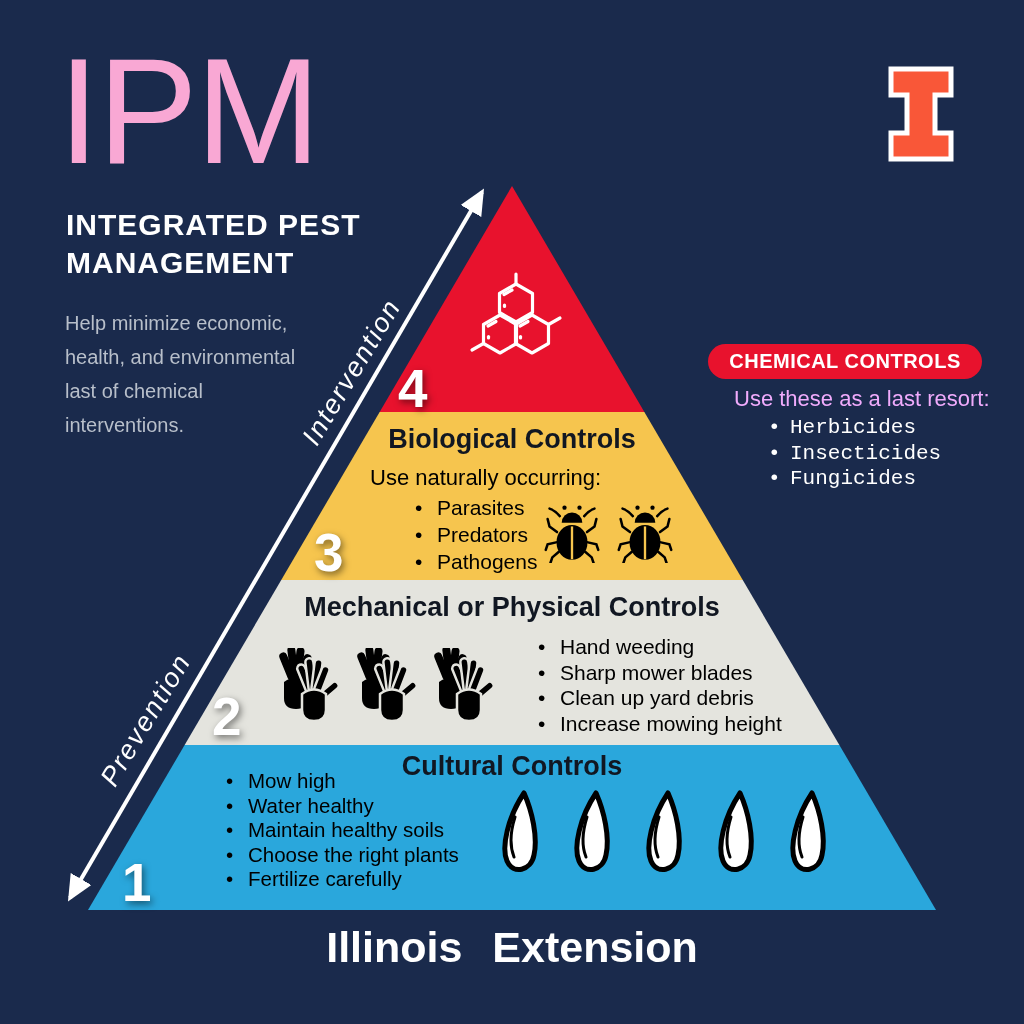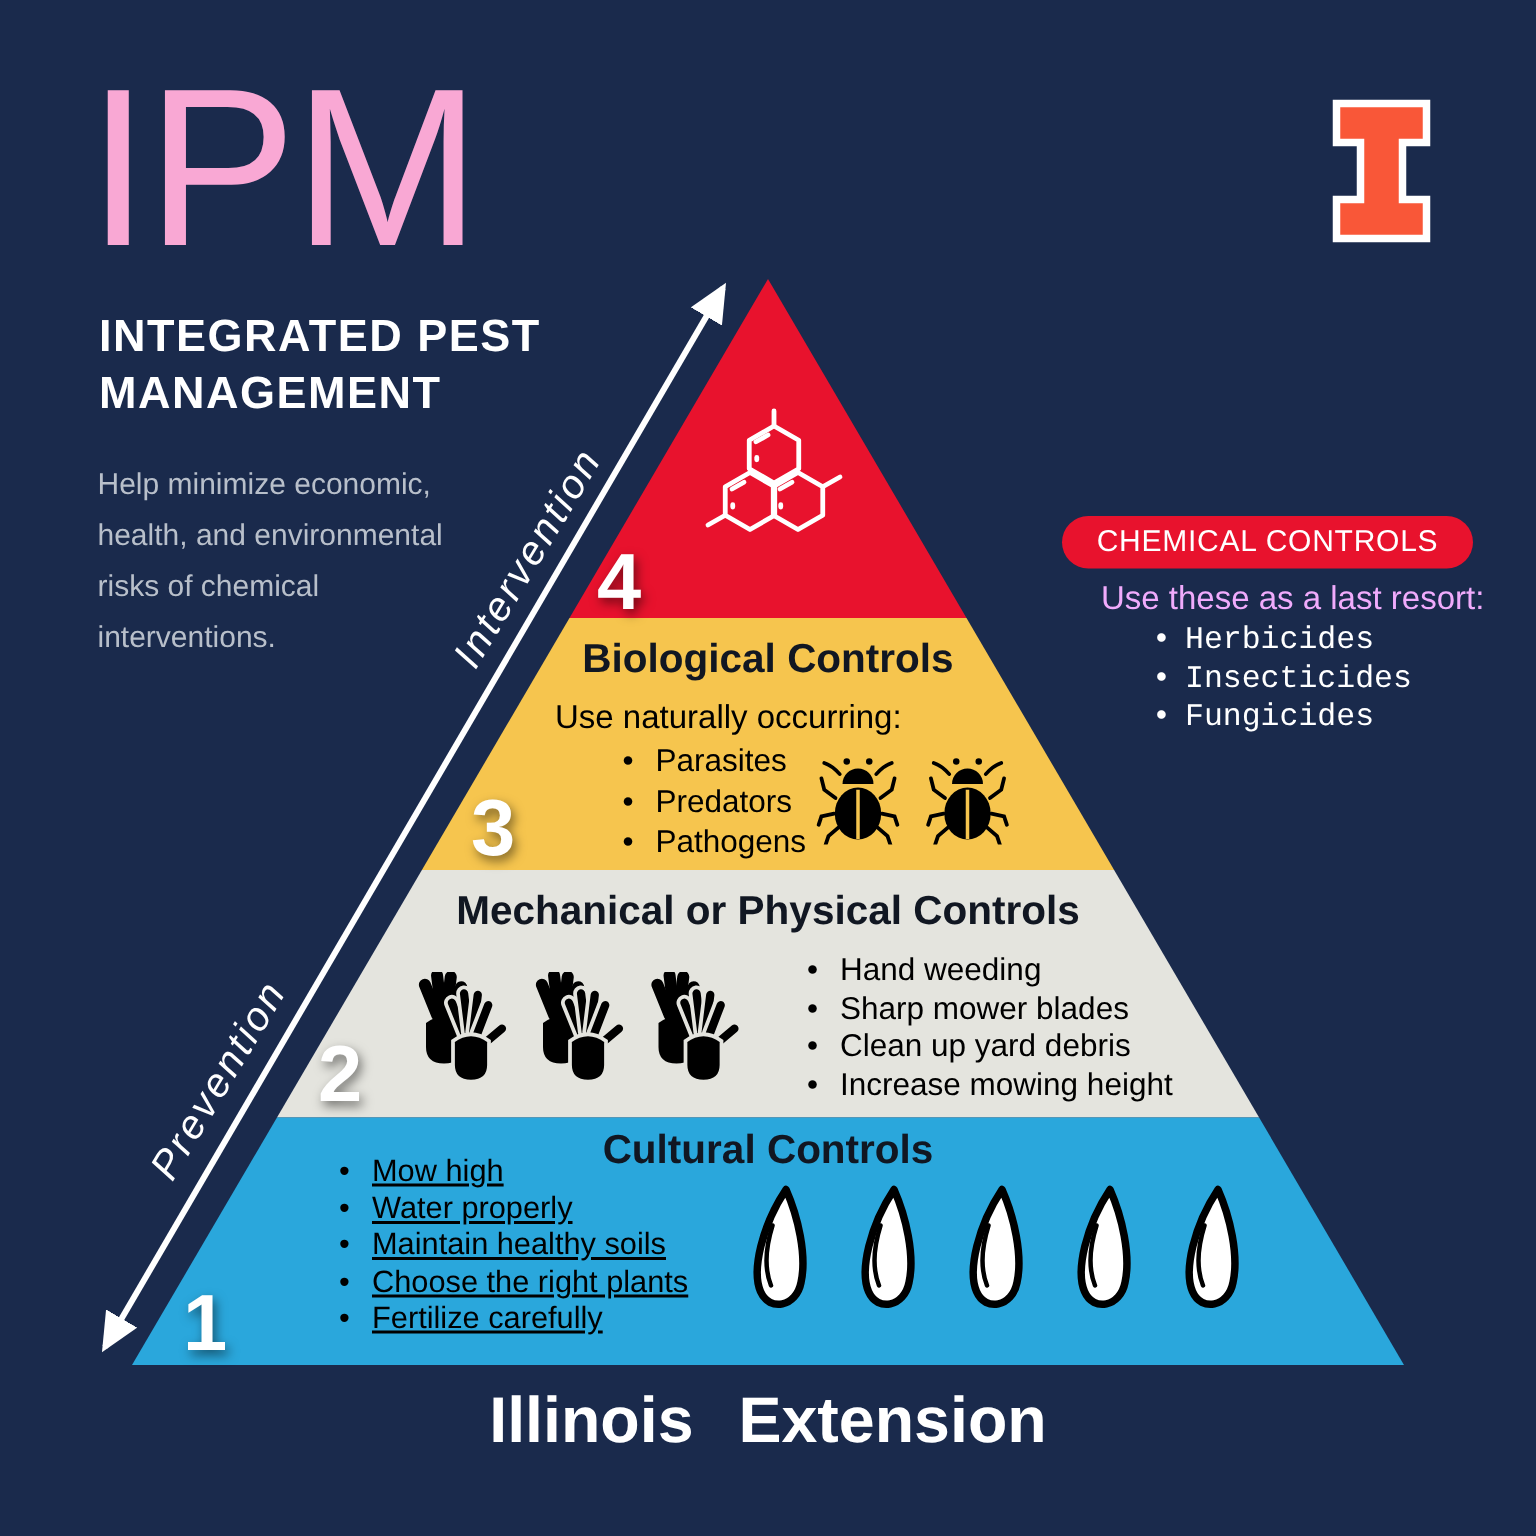--- a/index.html
+++ b/index.html
@@ -37,21 +37,21 @@
   }
   .band-3 .band-heading { margin-top:12px; }
   .band-2 .band-heading { margin-top:12px; }
   .band-1 .band-heading { margin-top:6px; }
   .band-intro { position:absolute; font-size:22px; color:#000000; }
   .blist { list-style:none; margin:0; padding:0; position:absolute; color:#000000; }
   .blist li { position:relative; padding-left:24px; }
   .blist li::before { content:"\2022"; position:absolute; left:2px; }
   .list-3 { left:325px; top:82px;  font-size:21px;  line-height:27px; }
   .list-2 { left:448px; top:54px;  font-size:21px;  line-height:25.5px; }
-  .list-1 { left:136px; top:24px;  font-size:20.5px; line-height:24.5px;text-decoration:underline; }
+  .list-1 { left:136px; top:24px;  font-size:20.5px; line-height:24.5px; }
   .molecule { position:absolute; left:368px; top:86px; width:116px; height:112px; }
   .beetle { position:absolute; width:56px; height:60px; top:91px; }
   .beetle.b1 { left:456px; } .beetle.b2 { left:529px; }
   .glove { position:absolute; width:66px; height:80px; top:68px; }
   .glove.g1 { left:186px; } .glove.g2 { left:264px; } .glove.g3 { left:341px; }
   .seed { position:absolute; width:44px; height:92px; top:44px; }
   .seed.s1 { left:410px; } .seed.s2 { left:482px; } .seed.s3 { left:554px; }
   .seed.s4 { left:626px; } .seed.s5 { left:698px; }
 
   .level-num {
@@ -70,21 +70,21 @@
     letter-spacing:2px; white-space:nowrap; z-index:5;
     transform:translate(-50%,-50%) rotate(-59deg);
   }
   .axis-upper { left:352px; top:372px; }
   .axis-lower { left:146px; top:720px; }
 
   
   .callout-pill {
     position:absolute; left:708px; top:344px; width:274px; height:35px;
     background:#E8122D; border-radius:18px; color:#FFFFFF; text-align:center;
-    font-size:20px; font-weight:400; line-height:35px; letter-spacing:0.5px;
+    font-size:20px; font-weight:700; line-height:35px; letter-spacing:0.5px;
   }
   .callout-intro { position:absolute; left:734px; top:386px; color:#f0abfc; font-size:22px; }
   .callout-list { left:766px; top:415px; font-size:21px; line-height:25.5px; color:#FFFFFF !important;font-family:Liberation Mono, monospace; }
   .callout-list li::before { color:#FFFFFF; }
 
   
   .footer {
     position:absolute; left:0; right:0; top:926px; text-align:center;
     color:#FFFFFF; font-size:43px; font-weight:700; word-spacing:18px; line-height:1;
   }
@@ -130,21 +130,21 @@
 <div class="stage">
 
   <div class="title">IPM</div>
   <div class="subtitle">
     <div>INTEGRATED PEST</div>
     <div>MANAGEMENT</div>
   </div>
   <div class="description">
     <div>Help minimize economic,</div>
     <div>health, and environmental</div>
-    <div>risks of chemical</div>
+    <div>last of chemical</div>
     <div>interventions.</div>
   </div>
 
   <svg class="logo" viewBox="0 0 74 104">
     <path d="M7,7 H67 V33 H51 V71 H67 V97 H7 V71 H23 V33 H7 Z" fill="#F95738" stroke="#FFFFFF" stroke-width="5" stroke-linejoin="miter"></path>
   </svg>
 
   <div class="pyramid">
 
     <div class="band band-4">
@@ -199,21 +199,21 @@
         <li>Sharp mower blades</li>
         <li>Clean up yard debris</li>
         <li>Increase mowing height</li>
       </ul>
     </div>
 
     <div class="band band-1">
       <div class="band-heading">Cultural Controls</div>
       <ul class="blist list-1">
         <li>Mow high</li>
-        <li>Water properly</li>
+        <li>Water healthy</li>
         <li>Maintain healthy soils</li>
         <li>Choose the right plants</li>
         <li>Fertilize carefully</li>
       </ul>
       <svg class="seed s1" viewBox="0 0 44 92">
           <use href="#icon-seed"></use>
         </svg>
       <svg class="seed s2" viewBox="0 0 44 92">
           <use href="#icon-seed"></use>
         </svg>

